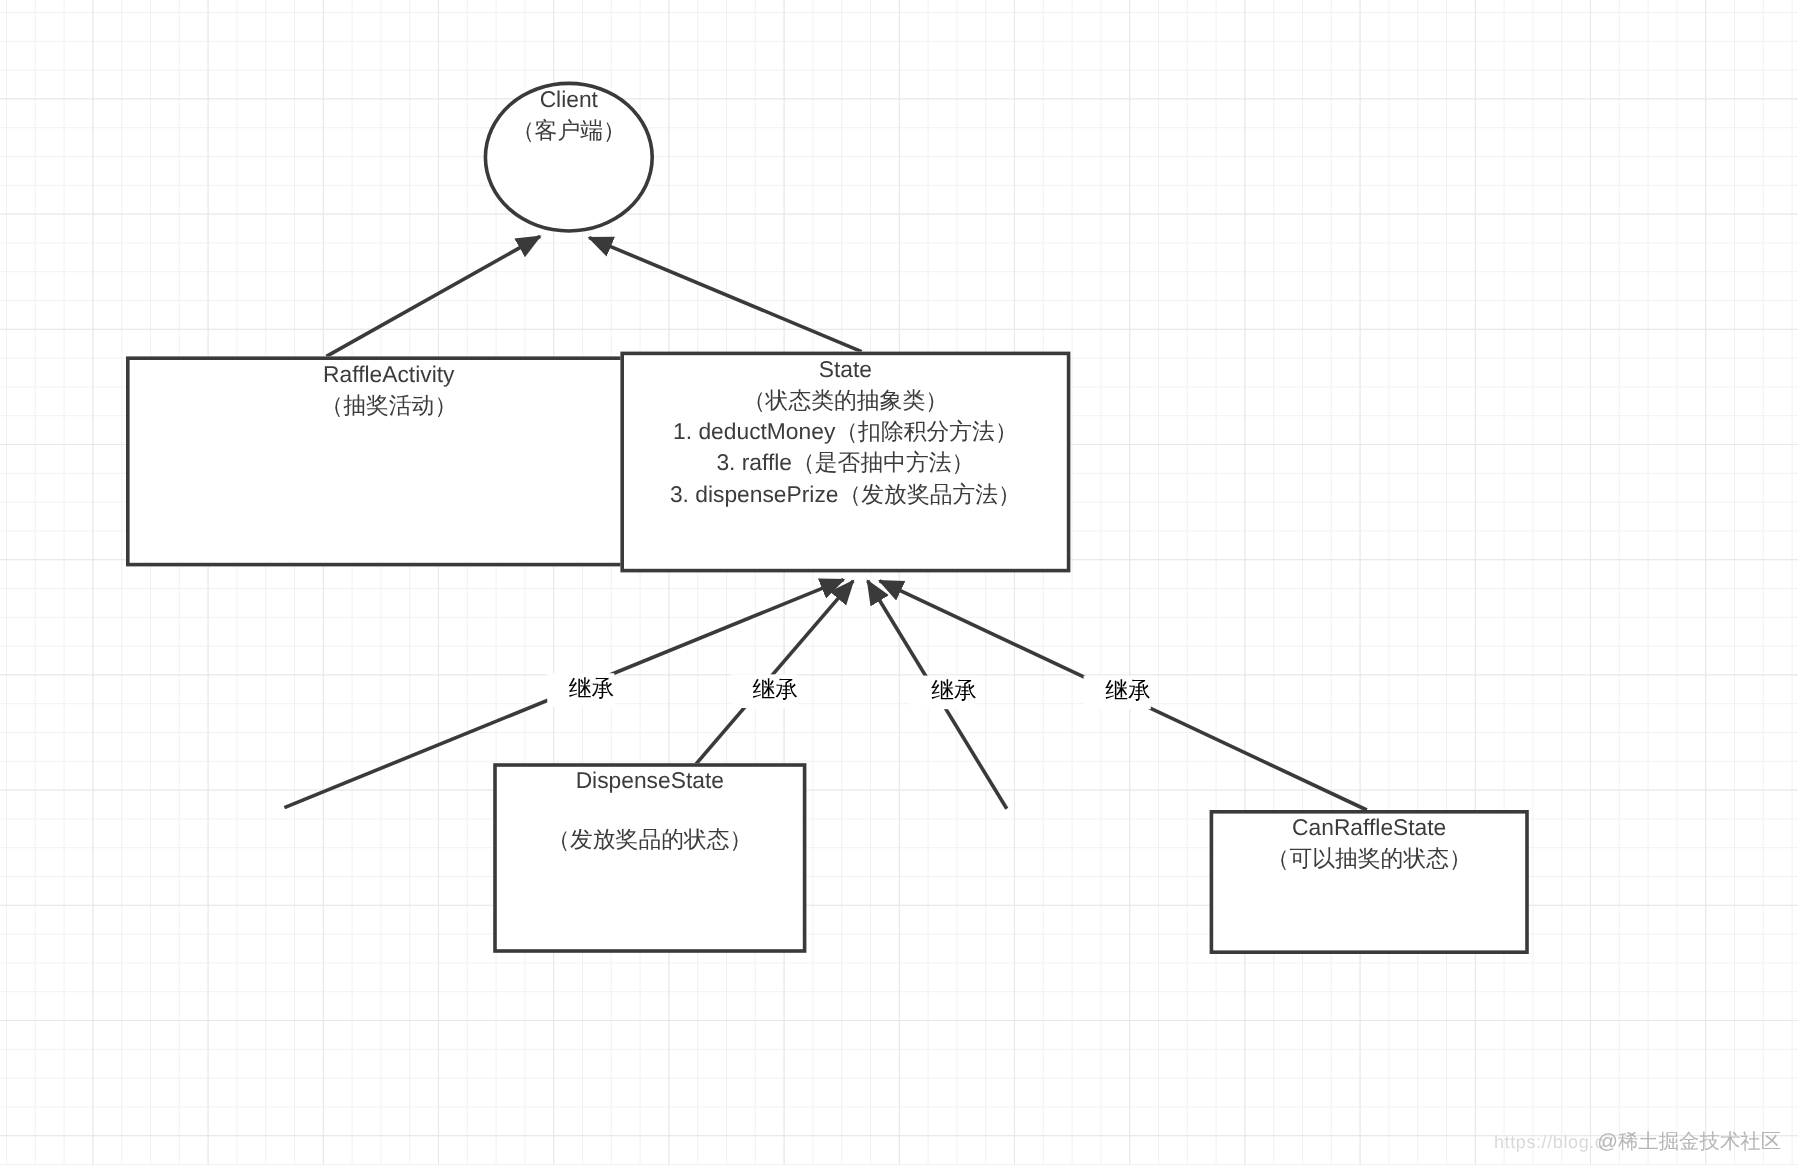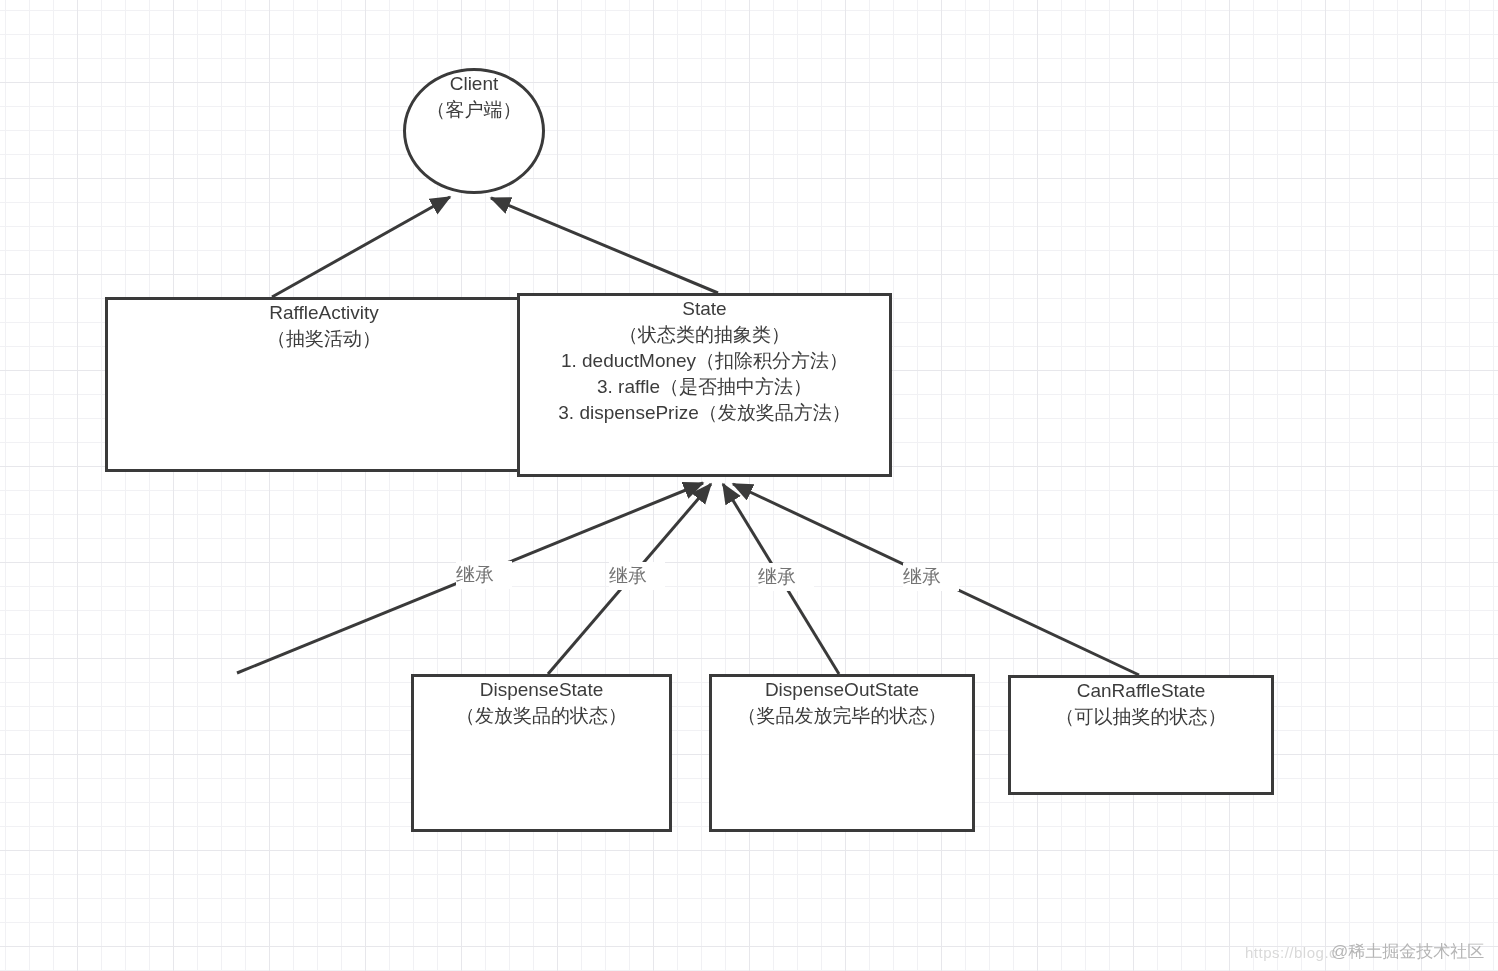--- a/index.html
+++ b/index.html
@@ -37,22 +37,22 @@
     line-height:26px;
     color:#3c3c3c;
   }
   .node.ellipse{border-radius:50%;}
   .edge-label{
     position:absolute;
     background:#ffffff;
     font-size:19px;
     line-height:28px;
     width:56px;
-    text-align:left;
-    color:#737373;
+    text-align:right;
+    color:#000000;
   }
   .watermark-faint{
     position:absolute;
     left:1245px;
     top:944px;
     font-size:15px;
     color:#d9d9d9;
     letter-spacing:.5px;
     white-space:nowrap;
   }
@@ -102,29 +102,25 @@
 
   <div class="node" style="left:505px;top:293px;width:375px;height:184px;margin-left:12px;">
     <div>State</div>
     <div>（状态类的抽象类）</div>
     <div>1. deductMoney（扣除积分方法）</div>
     <div>3. raffle（是否抽中方法）</div>
     <div>3. dispensePrize（发放奖品方法）</div>
   </div>
 
 
-  <div class="node" style="left:411px;top:674px;width:261px;height:158px;">
+  <div class="node" style="left:411px;top:636px;width:261px;height:158px;gap:23px;">
     <div>DispenseState</div>
     <div>（发放奖品的状态）</div>
   </div>
 
-  <div class="node" style="left:709px;top:674px;width:266px;height:158px;">
-    <div>DispenseOutState</div>
-    <div>（奖品发放完毕的状态）</div>
-  </div>
 
   <div class="node" style="left:1008px;top:675px;width:266px;height:120px;">
     <div>CanRaffleState</div>
     <div>（可以抽奖的状态）</div>
   </div>
 
   <div class="edge-label" style="left:456px;top:561px;">继承</div>
   <div class="edge-label" style="left:609px;top:562px;">继承</div>
   <div class="edge-label" style="left:758px;top:563px;">继承</div>
   <div class="edge-label" style="left:903px;top:563px;">继承</div>

